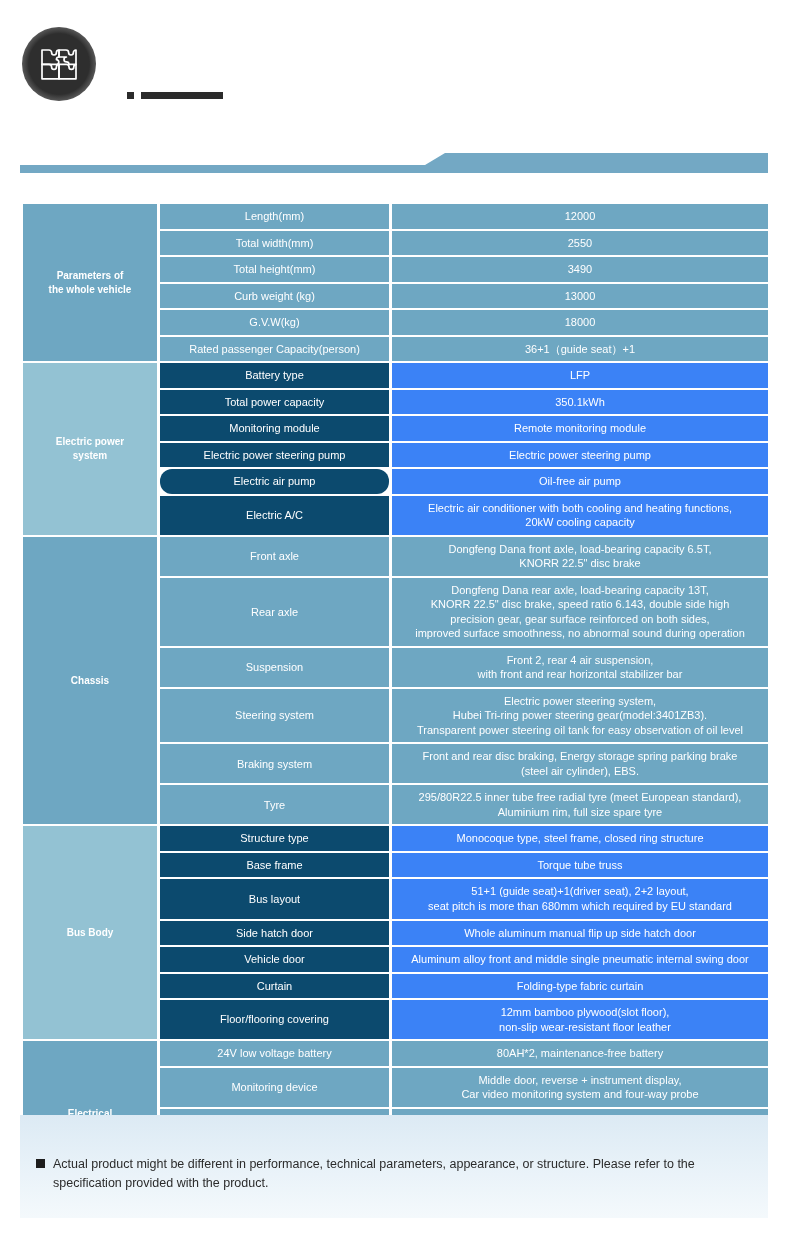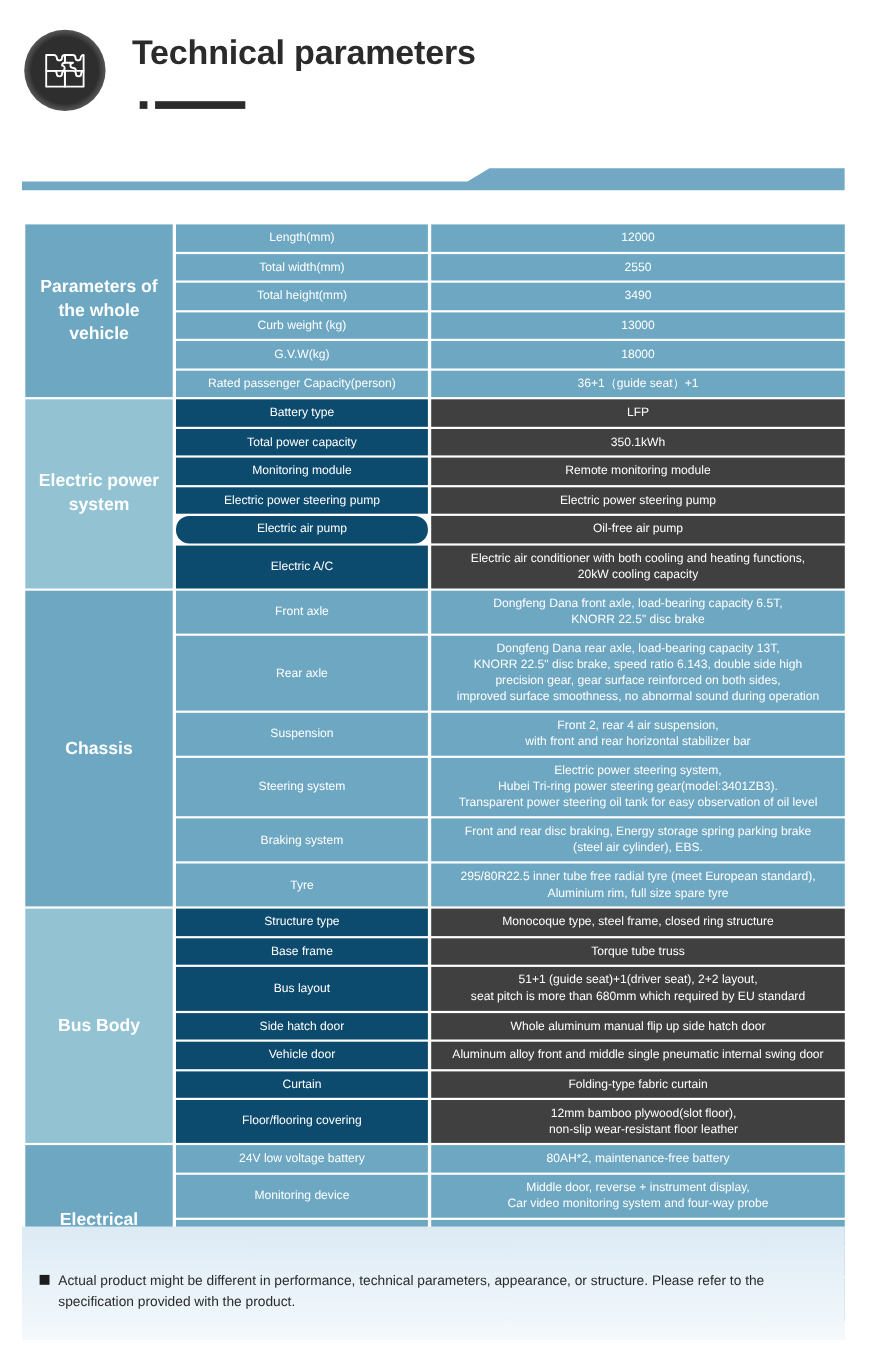--- a/index.html
+++ b/index.html
@@ -83,35 +83,35 @@
     color: #ffffff;
     font-size: 11px;
     text-align: center;
     vertical-align: middle;
     padding: 5px 6px;
     line-height: 1.32;
   }
   td.cat {
     width: 134px;
     font-weight: bold;
-    font-size: 16px;
+    font-size: 10px;
     line-height: 1.35;
     padding: 4px 3px;
   }
   td.param { width: 229px; }
   td.value { width: 376px; }
 
   
   .toneA td.cat   { background: #6ea7c2; }
   .toneA td.param { background: #6ea7c2; }
   .toneA td.value { background: #6ea7c2; }
   
   .toneB td.cat   { background: #93c2d3; }
   .toneB td.param { background: #0c4a6e; }
-  .toneB td.value { background: #404040; }
+  .toneB td.value { background: #3b82f6; }
 
   
   .footnote {
     position: absolute;
     left: 20px; top: 1115px;
     width: 748px; height: 103px;
     background: linear-gradient(to bottom, #dceaf4 0%, #e7f1f8 45%, #f4f9fc 100%);
   }
   .footnote-inner {
     position: absolute;
@@ -140,21 +140,20 @@
   <div class="badge">
     <svg width="44" height="44" viewBox="0 0 44 44" aria-hidden="true">
       <g fill="none" stroke="#ffffff" stroke-width="1.7" stroke-linejoin="round">
         <path d="M5 8 h7 a2.6 2.6 0 0 1 2.6 2.6 a2.4 2.4 0 0 0 4.8 0 A2.6 2.6 0 0 1 22 8 h0 v7 a2.6 2.6 0 0 0 -2.6 2.6 a2.4 2.4 0 0 1 0 4.8 h-14.4 z"></path>
         <path d="M22 8 h7 a2.6 2.6 0 0 1 2.6 2.6 a2.4 2.4 0 0 0 4.8 0 A2.6 2.6 0 0 1 39 8 v14.4 h-7 a2.6 2.6 0 0 0 -2.6 -2.6 a2.4 2.4 0 0 1 0 -4.8 h-7.4 z"></path>
         <path d="M5 22.4 h7 a2.6 2.6 0 0 1 2.6 2.6 a2.4 2.4 0 0 0 4.8 0 a2.6 2.6 0 0 1 2.6 -2.6 v14.4 h-17 z"></path>
         <path d="M22 22.4 h7.4 a2.6 2.6 0 0 1 2.6 2.6 a2.4 2.4 0 0 0 4.8 0 a2.6 2.6 0 0 1 2.2 -2.6 v14.4 h-17 z"></path>
       </g>
     </svg>
   </div>
-  <div class="title">Technical parameters</div>
   <div class="accent-row">
     <div class="accent-dot"></div>
     <div class="accent-bar"></div>
   </div>
 </div>
 
 <div class="divider">
   <svg width="748" height="24" viewBox="0 0 748 24" preserveAspectRatio="none" aria-hidden="true">
     <path d="M0 13 H405 L425 1 H748 V21 H0 Z" fill="#73a8c4"></path>
   </svg>

